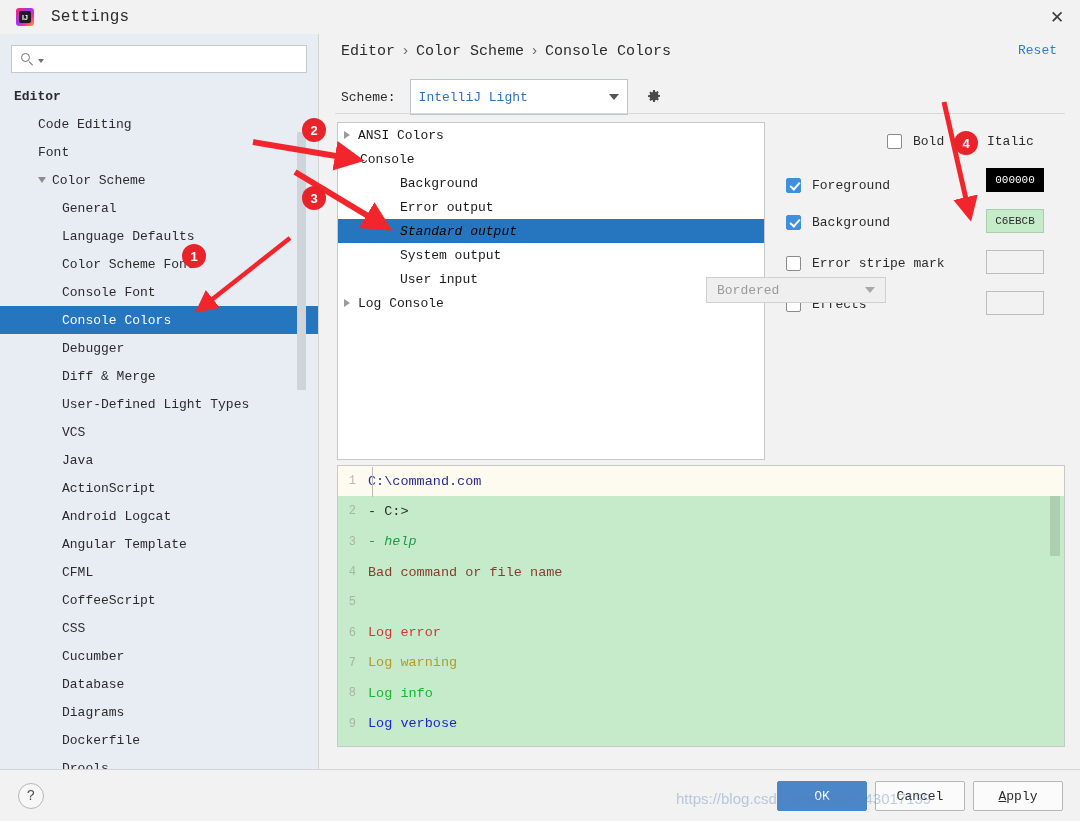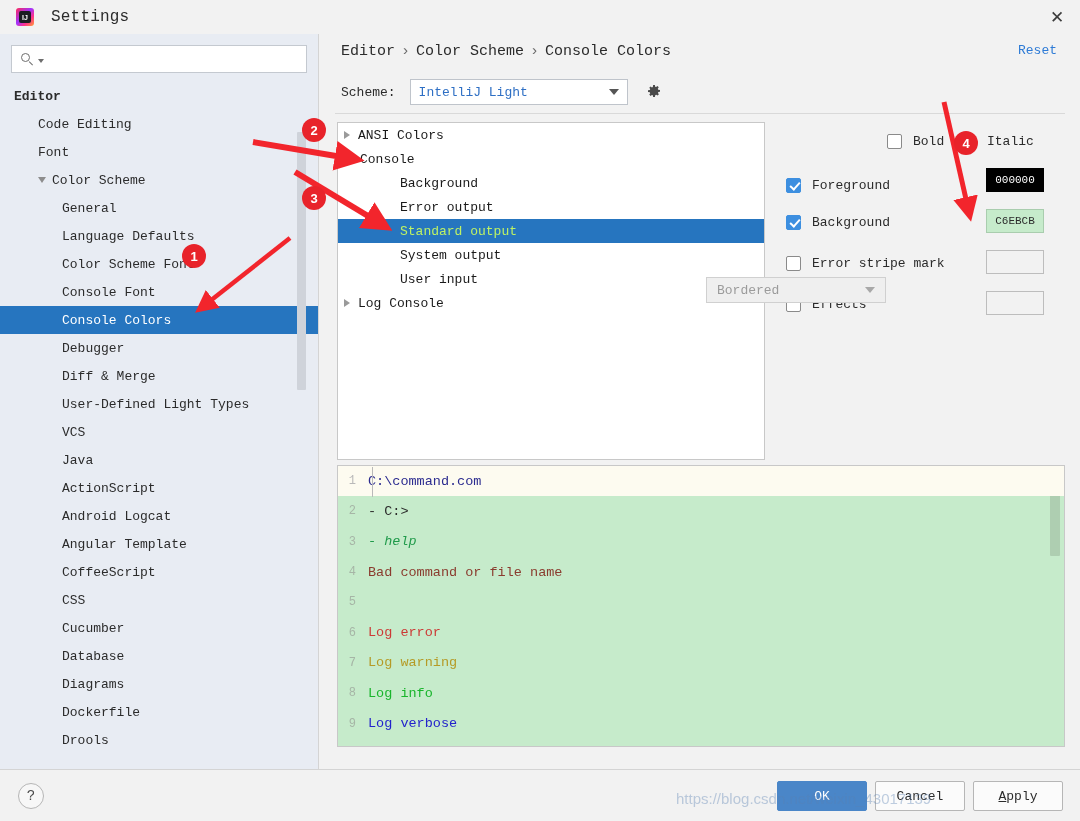--- a/index.html
+++ b/index.html
@@ -118,21 +118,21 @@
     position: absolute; right: 23px; top: 9px;
     font-size: 13px; color: #2e7bd6; cursor: pointer;
   }
 
   .scheme-row {
     position: absolute; left: 22px; top: 45px;
     display: flex; align-items: center;
   }
   .scheme-label { font-size: 13px; color: #2b2b2b; margin-right: 14px; }
   .combo {
-    width: 218px; height: 26px; background: #ffffff; border: 1px solid #bfc4cb;
+    width: 218px; height: 36px; background: #ffffff; border: 1px solid #bfc4cb;
     display: flex; align-items: center; padding: 0 8px;
     font-size: 13px; color: #2e6fc4; cursor: pointer;
   }
   .combo .val { flex: 1; white-space: nowrap; overflow: hidden; }
   .combo .caret {
     width: 0; height: 0; border-left: 5px solid transparent;
     border-right: 5px solid transparent; border-top: 6px solid #555555; flex: none;
   }
   .gear-icon {
     margin-left: 17px; width: 18px; height: 18px; cursor: pointer;
@@ -148,21 +148,21 @@
     position: absolute; left: 18px; top: 88px; width: 428px; height: 338px;
     background: #ffffff; border: 1px solid #c8c8c8;
     overflow: hidden;
   }
   .attr-item {
     height: 24px; display: flex; align-items: center;
     font-size: 13px; color: #1a1a1a; white-space: nowrap; cursor: pointer;
   }
   .attr-item.lvl0 { padding-left: 6px; }
   .attr-item.lvl1 { padding-left: 48px; }
-  .attr-item.selected { background: #2675bf; color: #bef264; }
+  .attr-item.selected { background: #2675bf; color: #000000; font-style: italic; }
   .tri-right {
     width: 0; height: 0; border-top: 4.5px solid transparent;
     border-bottom: 4.5px solid transparent; border-left: 6px solid #9a9a9a;
     margin-right: 8px; flex: none;
   }
   .tri-open {
     width: 0; height: 0; border-left: 4.5px solid transparent;
     border-right: 4.5px solid transparent; border-top: 6px solid #9a9a9a;
     margin-right: 8px; flex: none; margin-top: 1px;
   }
@@ -354,20 +354,23 @@
           <span>Java</span>
         </div>
         <div class="tree-item depth2">
           <span>ActionScript</span>
         </div>
         <div class="tree-item depth2">
           <span>Android Logcat</span>
         </div>
         <div class="tree-item depth2">
           <span>Angular Template</span>
+        </div>
+        <div class="tree-item depth2">
+          <span>CFML</span>
         </div>
         <div class="tree-item depth2">
           <span>CoffeeScript</span>
         </div>
         <div class="tree-item depth2">
           <span>CSS</span>
         </div>
         <div class="tree-item depth2">
           <span>Cucumber</span>
         </div>

